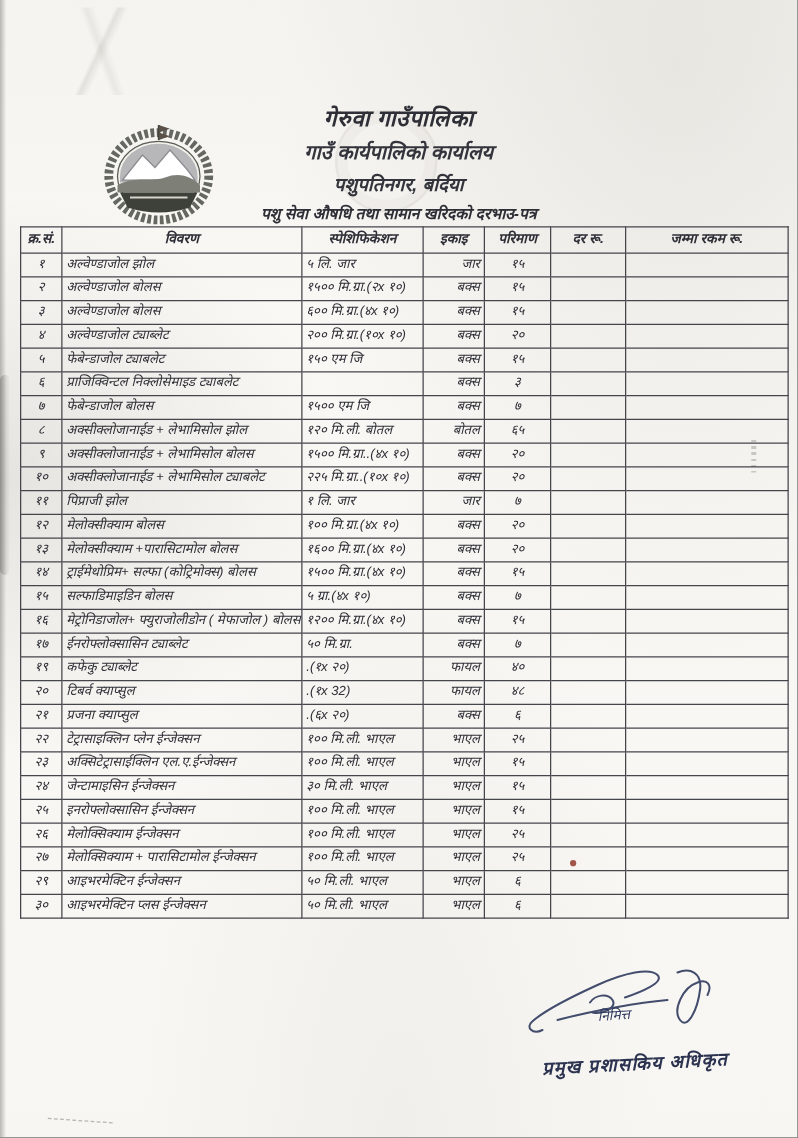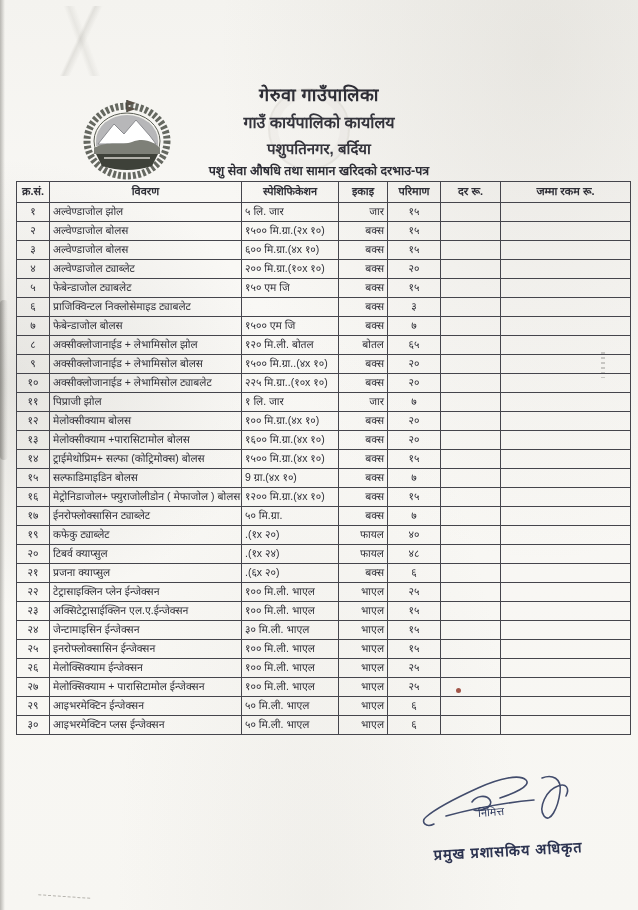--- a/index.html
+++ b/index.html
@@ -11,20 +11,21 @@
     position:relative;
     width:638px;height:910px;
     margin:0 auto;
     overflow:hidden;
     color:#33333a;
     background:
       radial-gradient(ellipse at 85% 6%, rgba(185,181,172,.22), transparent 42%),
       radial-gradient(ellipse at 0% 42%, rgba(150,148,140,.20), transparent 30%),
       radial-gradient(ellipse at 50% 100%, rgba(200,197,190,.15), transparent 45%),
       linear-gradient(180deg,#f4f3ef 0%,#f9f8f5 28%,#f7f6f2 100%);
+    font-style: italic;
   }
   
   .edge-left{position:absolute;left:0;top:0;width:5px;height:100%;
     background:linear-gradient(to right, rgba(110,108,102,.45), rgba(110,108,102,0));
     pointer-events:none;}
   .edge-left-smudge{position:absolute;left:0;top:300px;width:8px;height:160px;
     background:linear-gradient(to right, rgba(90,88,84,.35), transparent);
     border-radius:4px;pointer-events:none;}
   .crease-topleft{position:absolute;left:8px;top:6px;width:150px;height:70px;
     background:
@@ -263,21 +264,21 @@
           <td class="col-desc">ट्राईमेथोप्रिम+ सल्फा (कोट्रिमोक्स) बोलस</td>
           <td class="col-spec">१५०० मि.ग्रा.(४x १०)</td>
           <td class="col-unit">बक्स</td>
           <td class="col-qty">१५</td>
           <td class="col-rate"></td>
           <td class="col-total"></td>
         </tr>
         <tr>
           <td class="col-sn">१५</td>
           <td class="col-desc">सल्फाडिमाइडिन बोलस</td>
-          <td class="col-spec">9 ग्रा.(४x १०)</td>
+          <td class="col-spec">५ ग्रा.(४x १०)</td>
           <td class="col-unit">बक्स</td>
           <td class="col-qty">७</td>
           <td class="col-rate"></td>
           <td class="col-total"></td>
         </tr>
         <tr>
           <td class="col-sn">१६</td>
           <td class="col-desc">मेट्रोनिडाजोल+ फ्युराजोलीडोन ( मेफाजोल ) बोलस</td>
           <td class="col-spec">१२०० मि.ग्रा.(४x १०)</td>
           <td class="col-unit">बक्स</td>
@@ -299,21 +300,21 @@
           <td class="col-desc">कफेकु ट्याब्लेट</td>
           <td class="col-spec">.(१x २०)</td>
           <td class="col-unit">फायल</td>
           <td class="col-qty">४०</td>
           <td class="col-rate"></td>
           <td class="col-total"></td>
         </tr>
         <tr>
           <td class="col-sn">२०</td>
           <td class="col-desc">टिबर्व क्याप्सुल</td>
-          <td class="col-spec">.(१x २४)</td>
+          <td class="col-spec">.(१x 32)</td>
           <td class="col-unit">फायल</td>
           <td class="col-qty">४८</td>
           <td class="col-rate"></td>
           <td class="col-total"></td>
         </tr>
         <tr>
           <td class="col-sn">२१</td>
           <td class="col-desc">प्रजना क्याप्सुल</td>
           <td class="col-spec">.(६x २०)</td>
           <td class="col-unit">बक्स</td>

